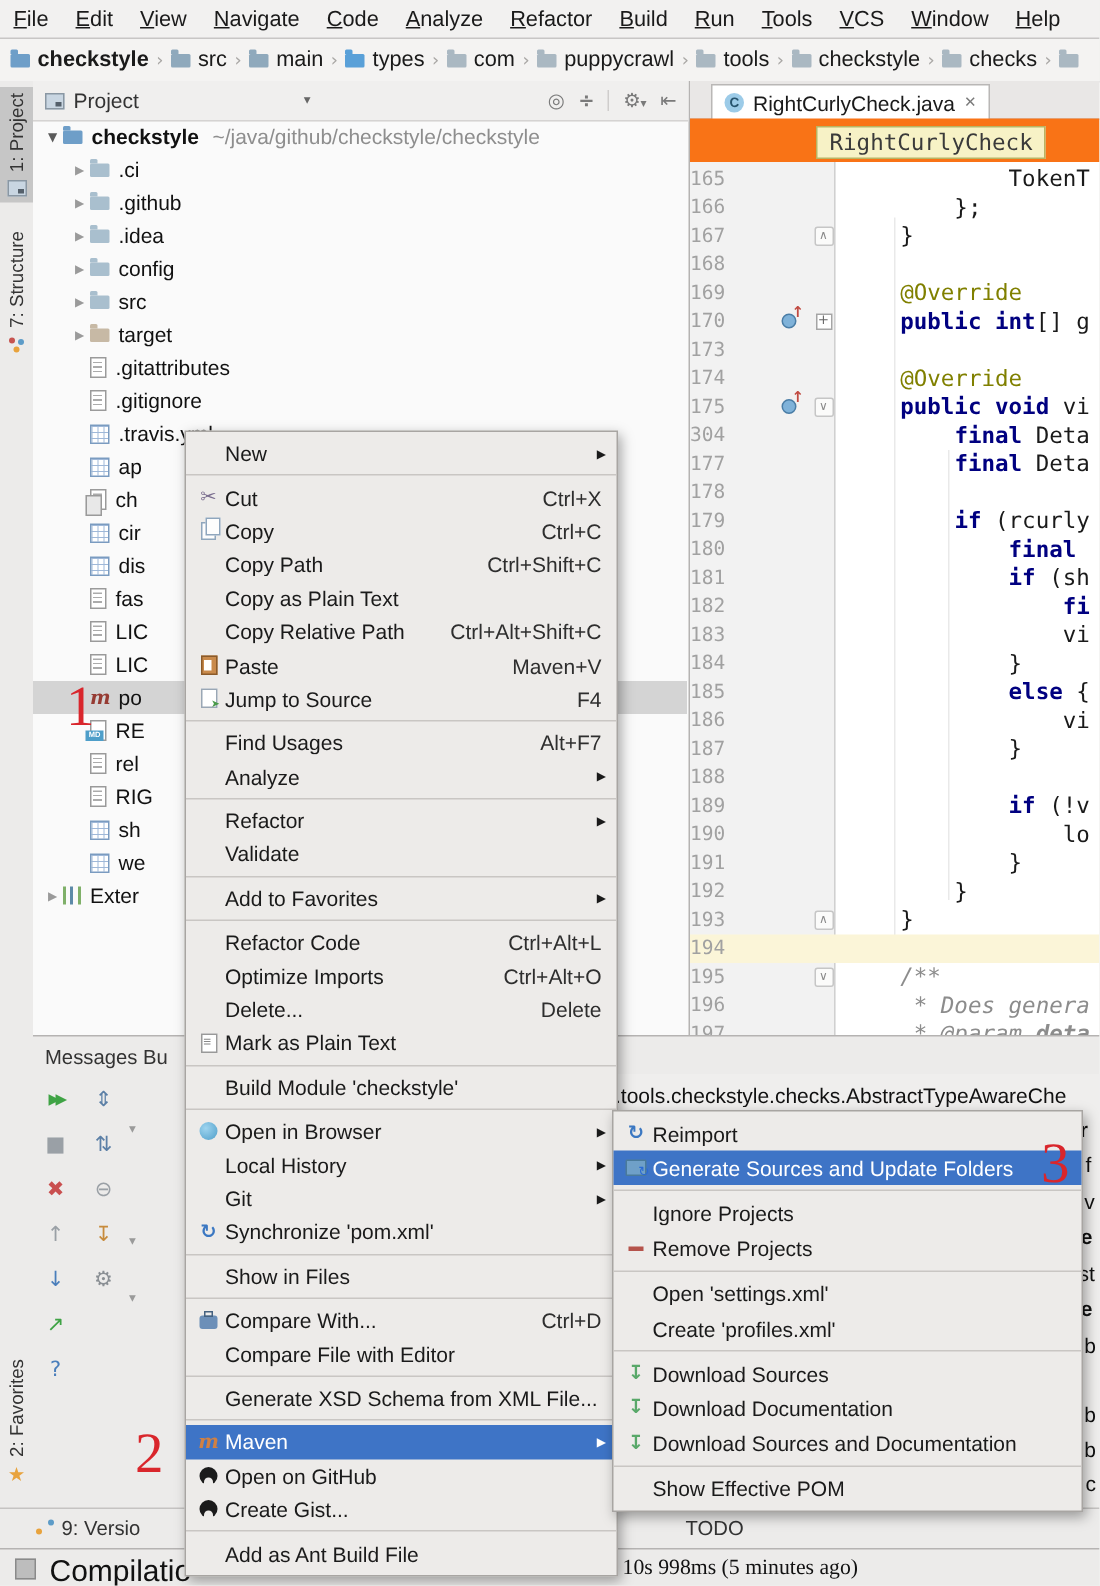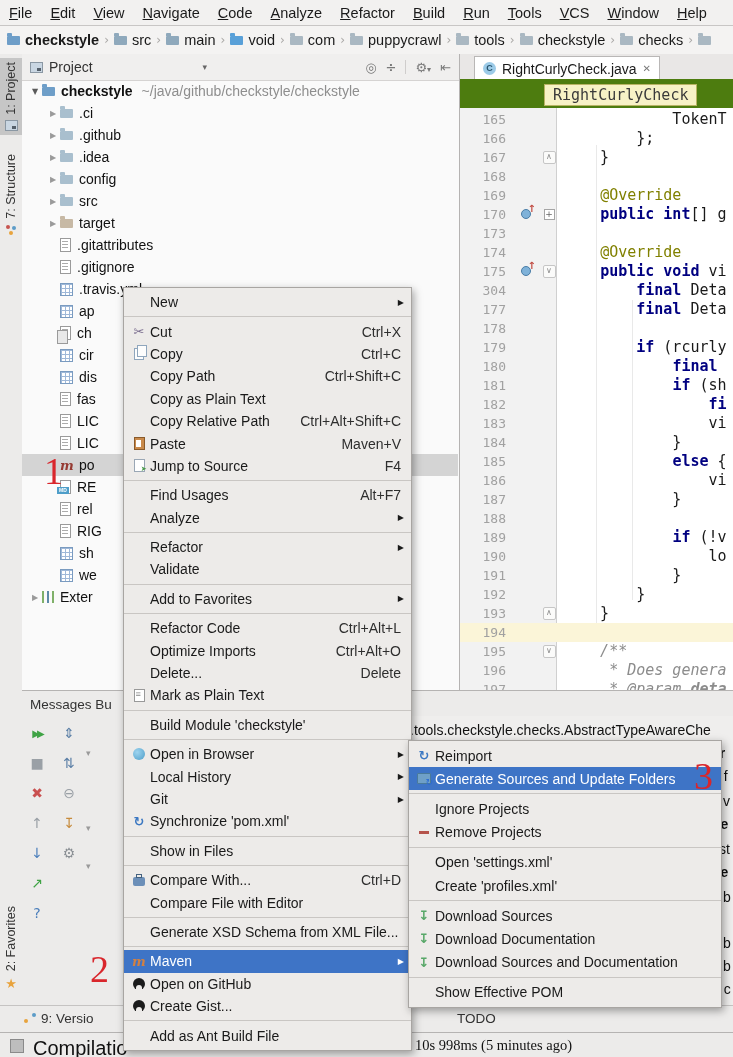--- a/index.html
+++ b/index.html
@@ -65,28 +65,28 @@
       linear-gradient(90deg,#7FB069 0 2px,transparent 2px 5px,#5D8AA8 5px 7px,transparent 7px 10px,#7FB069 10px 12px);}
 
   
   #editor{left:460px;top:54px;width:273px;height:636px;background:#fff;}
   #tabbar{left:460px;top:54px;width:273px;height:25px;background:#E9E7E6;border-bottom:1px solid #B9B7B6;display:flex;}
   #etab{margin-left:14px;margin-top:2px;height:23px;background:#fff;border:1px solid #B9B7B6;border-bottom:none;
         display:flex;align-items:center;gap:6px;padding:0 8px;font-size:14px;}
   .ci{display:inline-block;width:13px;height:13px;border-radius:50%;background:#9CCBE8;color:#27546E;
       font:bold 9px/13px "Liberation Sans",sans-serif;text-align:center;}
   .tclose{color:#7a7a7a;font-size:10px;font-family:"DejaVu Sans",sans-serif;}
-  #ebc{left:460px;top:79px;width:273px;height:29px;background:#4d7c0f;}
+  #ebc{left:460px;top:79px;width:273px;height:29px;background:#f97316;}
   #ebc-box{position:absolute;left:84px;top:5px;padding:1px 8px;background:#F7F2C6;border:1px solid #B8B464;
            font:15px "DejaVu Sans Mono",monospace;color:#3a3a3a;}
   #gutterbg{left:460px;top:108px;width:96px;height:582px;background:#F2F2F2;border-right:1px solid #D0D0D0;}
   #code{left:460px;top:110px;width:273px;height:580px;overflow:hidden;font:15px/19px "DejaVu Sans Mono",monospace;}
   .crow{height:19px;display:flex;align-items:center;white-space:pre;}
   .crow.hl{background:#FBF5D8;}
-  .lnum{width:46px;flex:none;text-align:right;color:#A1A1A1;font-size:13px;padding-right:12px;}
+  .lnum{width:46px;flex:none;color:#A1A1A1;font-size:13px;padding-right:12px;}
   .gslot{width:20px;flex:none;text-align:center;}
   .fslot{width:22px;flex:none;display:flex;justify-content:center;}
   .codetxt{padding-left:4px;}
   .g-ov{position:relative;display:inline-block;width:14px;height:13px;}
   .g-ov::before{content:"";position:absolute;left:0;top:3px;width:8px;height:8px;border-radius:50%;background:#7FB2D9;border:1px solid #4a7da6;}
   .g-ov::after{content:"↑";position:absolute;right:-1px;top:-2px;color:#C14B42;font:bold 10px/10px "DejaVu Sans",sans-serif;}
   .g-plus{width:9px;height:9px;border:1px solid #A5A5A5;background:#fff;color:#666;font:9px/8px "DejaVu Sans",sans-serif;text-align:center;}
   .g-up,.g-down{width:11px;height:11px;border:1px solid #C6C6C6;border-radius:2px;background:#FBFBFA;color:#8a8a8a;
       font:8px/10px "DejaVu Sans",sans-serif;text-align:center;}
   .kw{color:#000080;font-weight:bold;}
@@ -191,21 +191,21 @@
         <span>src</span>
       </span>
       <span class="bc-chev">›</span>
       <span class="bc-item">
         <span class="fold" style="background: rgb(143, 169, 188);"></span>
         <span>main</span>
       </span>
       <span class="bc-chev">›</span>
       <span class="bc-item">
         <span class="fold" style="background: rgb(89, 160, 216);"></span>
-        <span>void</span>
+        <span>types</span>
       </span>
       <span class="bc-chev">›</span>
       <span class="bc-item">
         <span class="fold" style="background: rgb(170, 184, 194);"></span>
         <span>com</span>
       </span>
       <span class="bc-chev">›</span>
       <span class="bc-item">
         <span class="fold" style="background: rgb(170, 184, 194);"></span>
         <span>puppycrawl</span>

